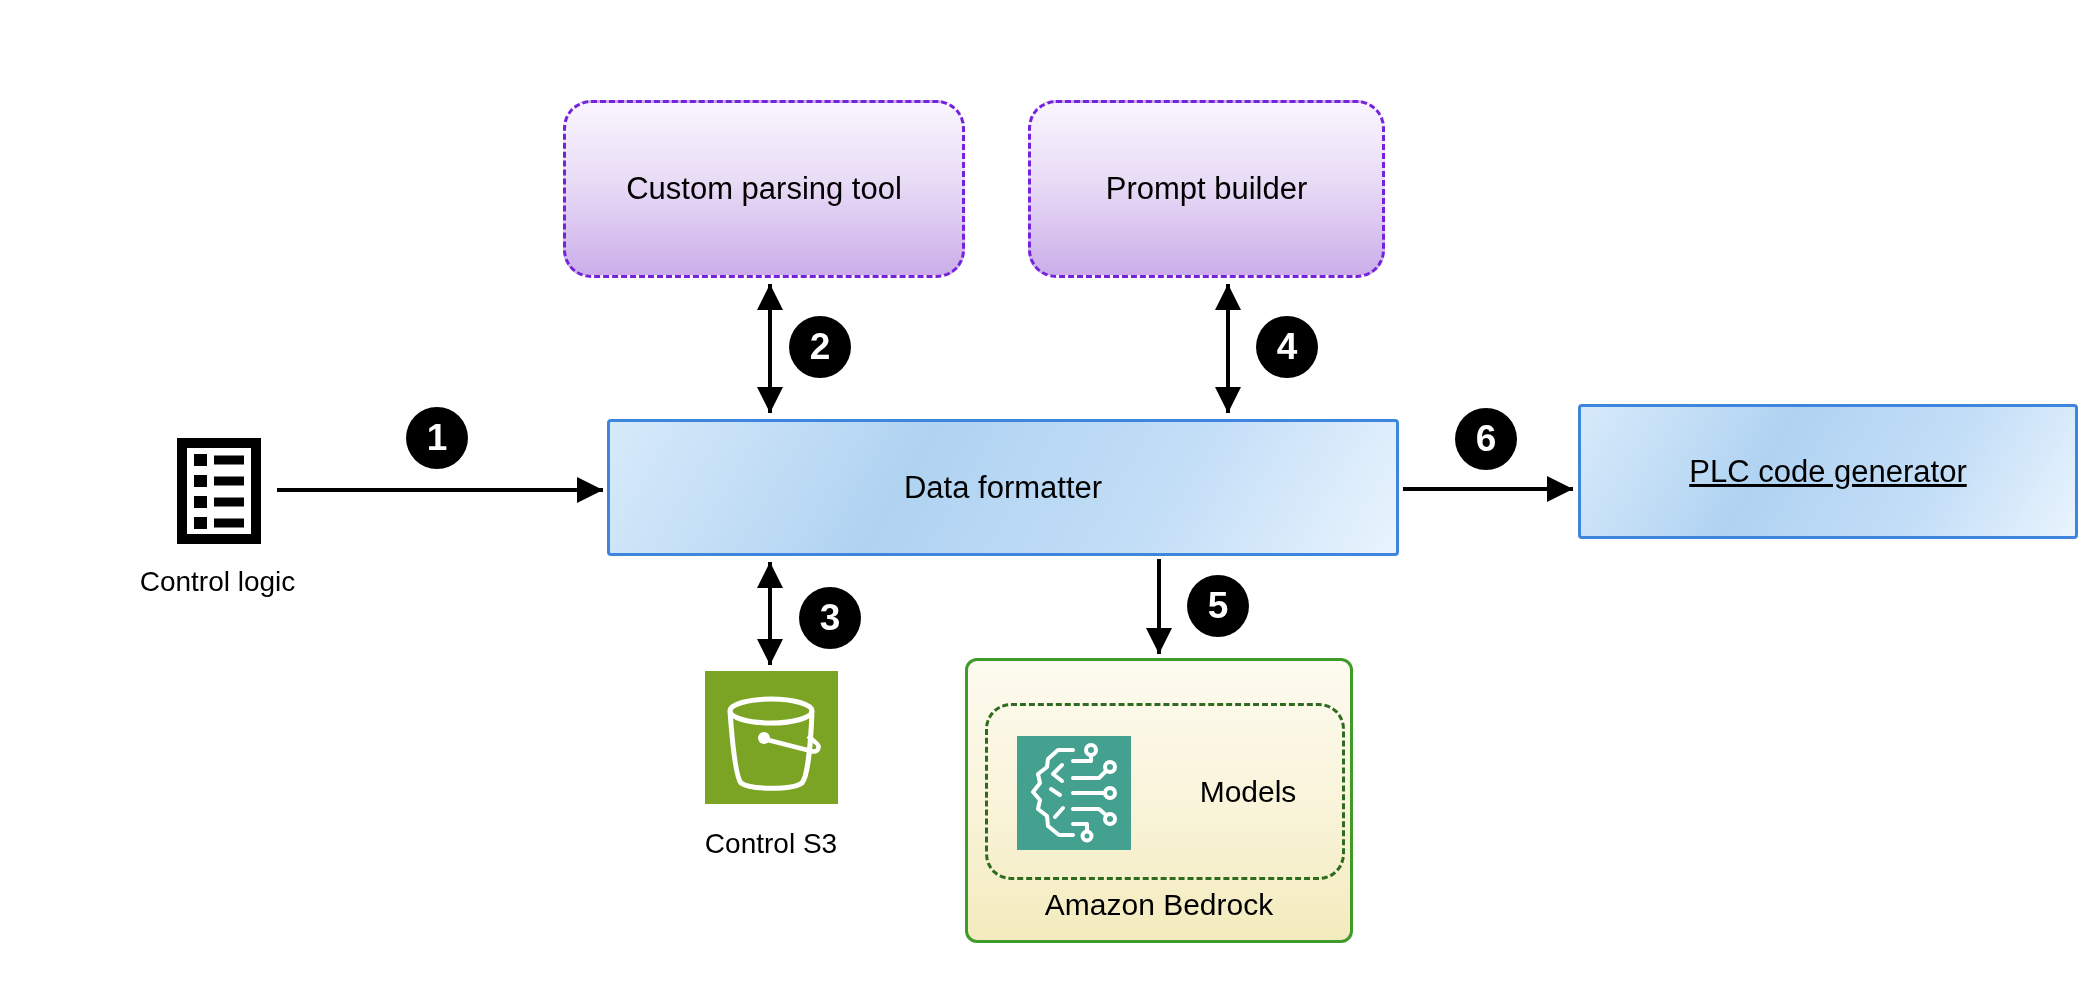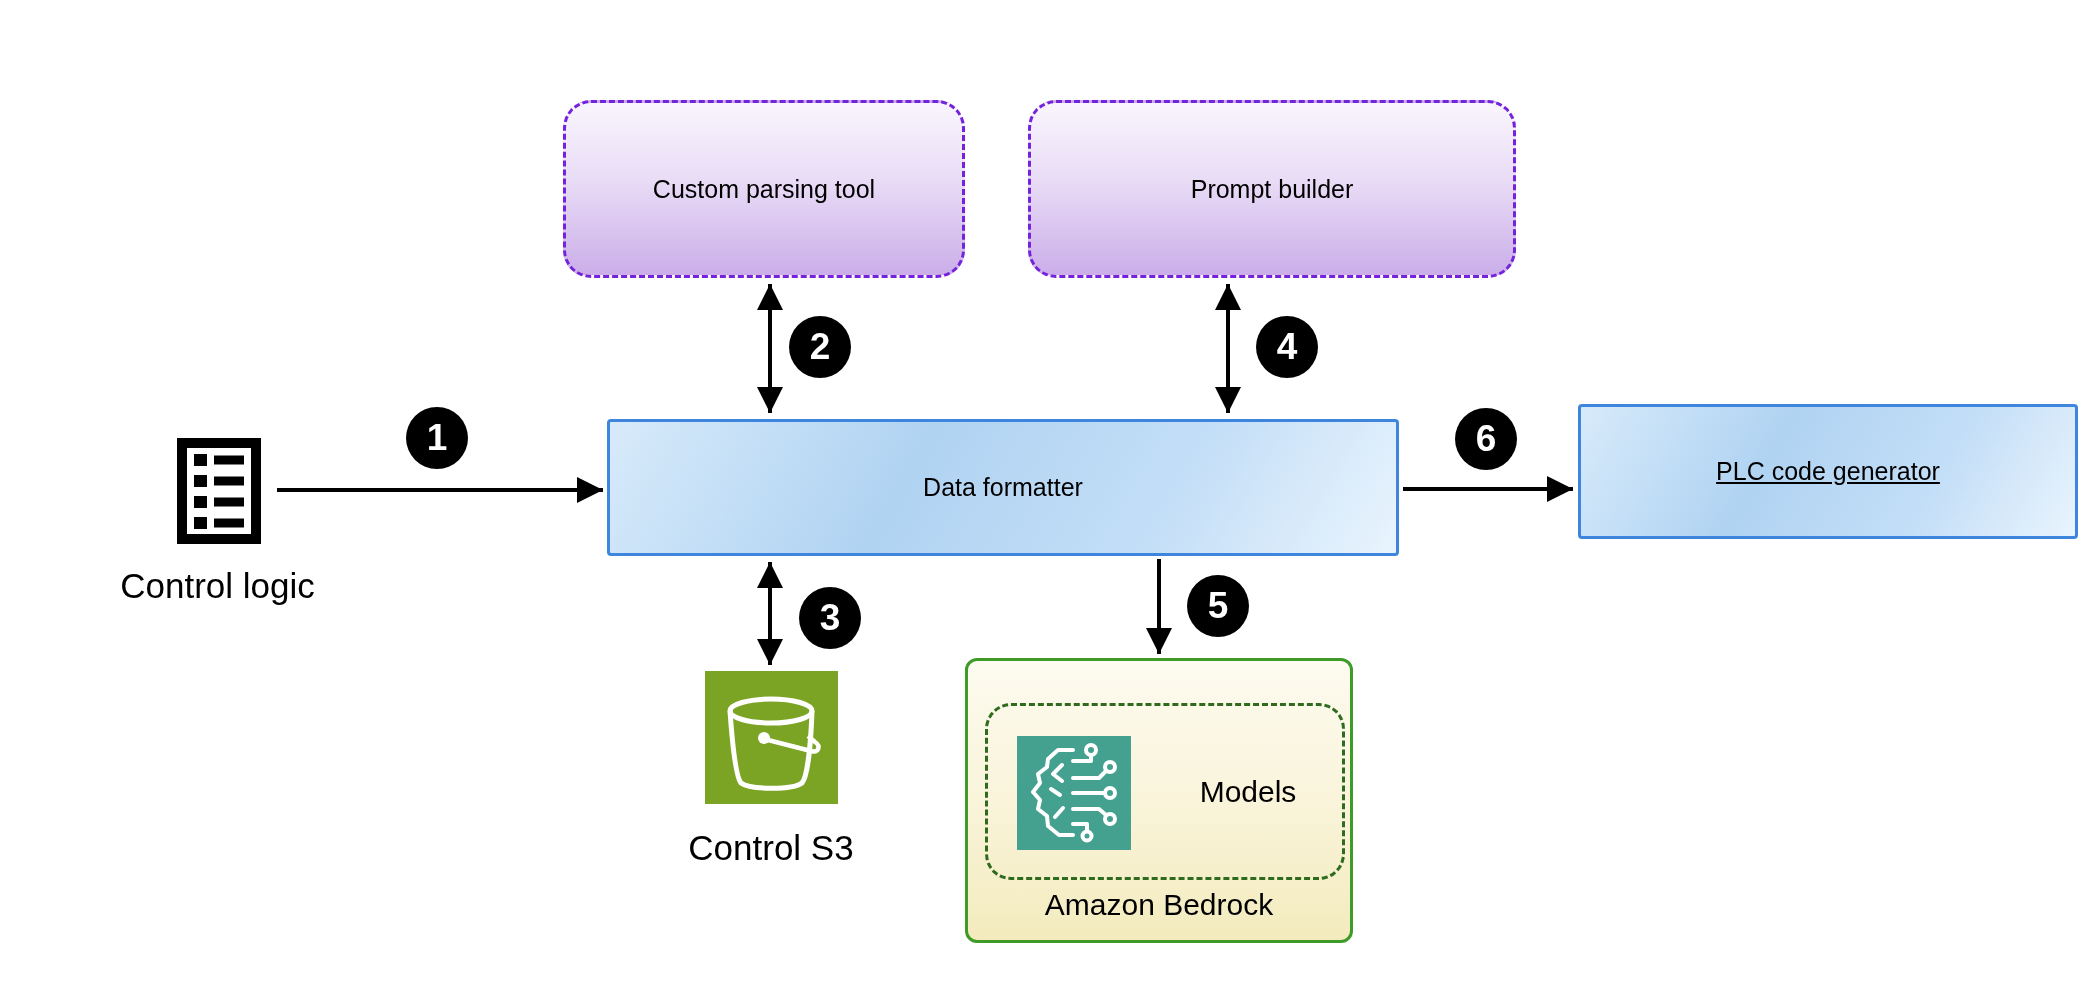--- a/index.html
+++ b/index.html
@@ -13,51 +13,51 @@
     position:relative; width:2086px; height:994px; background:#ffffff;
     font-family:"Liberation Sans", sans-serif; color:var(--label-text);
     overflow:hidden;
   }
   .arrows{position:absolute; left:0; top:0; z-index:1;}
   .arrows line{stroke:var(--arrow); stroke-width:4;}
   .arrows .head{fill:var(--arrow);}
 
   .box{
     position:absolute; display:flex; align-items:center; justify-content:center;
-    box-sizing:border-box; font-size:25px; z-index:2; text-align:center;
+    box-sizing:border-box; font-size:31px; z-index:2; text-align:center;
   }
   .box-purple{
     border:3.5px dashed var(--purple-border); border-radius:28px;
     background:linear-gradient(180deg,#f9f5fd 0%,#e9dcf6 45%,#cbaee9 100%);
   }
   .box-blue{
     border:3px solid var(--blue-border); border-radius:4px;
     background:linear-gradient(120deg,#d7eafa 0%,#b0d3f2 38%,#c3def7 70%,#e9f4fd 100%);
   }
   .custom-parsing{left:563px; top:100px; width:402px; height:178px;}
-  .prompt-builder{left:1028px; top:100px; width:488px; height:178px;}
+  .prompt-builder{left:1028px; top:100px; width:357px; height:178px;}
   .data-formatter{left:607px; top:419px; width:792px; height:137px;}
   .plc-generator{left:1578px; top:404px; width:500px; height:135px;text-decoration:underline;}
 
   .badge{
     position:absolute; width:62px; height:62px; border-radius:50%;
     background:var(--badge-bg); color:var(--badge-text);
     display:flex; align-items:center; justify-content:center;
     font-size:37px; font-weight:600; z-index:3;
   }
   .badge-1{left:406px; top:407px;}
   .badge-2{left:789px; top:316px;}
   .badge-3{left:799px; top:587px;}
   .badge-4{left:1256px; top:316px;}
   .badge-5{left:1187px; top:575px;}
   .badge-6{left:1455px; top:408px;}
 
   .control-logic-icon{position:absolute; left:177px; top:438px; z-index:2;}
   .node-label{
-    position:absolute; text-align:center; font-size:35px; z-index:2;
+    position:absolute; text-align:center; font-size:28px; z-index:2;
   }
   .control-logic-label{left:100px; top:566px; width:235px;}
   .s3-label{left:646px; top:828px; width:250px;}
 
   .s3-icon{position:absolute; left:705px; top:671px; z-index:2;}
 
   .bedrock{
     position:absolute; left:965px; top:658px; width:388px; height:285px;
     box-sizing:border-box; border:3px solid var(--bedrock-border); border-radius:12px;
     background:linear-gradient(180deg,#fdfbf0 0%,#f9f3d8 55%,#f3ebbd 100%);

